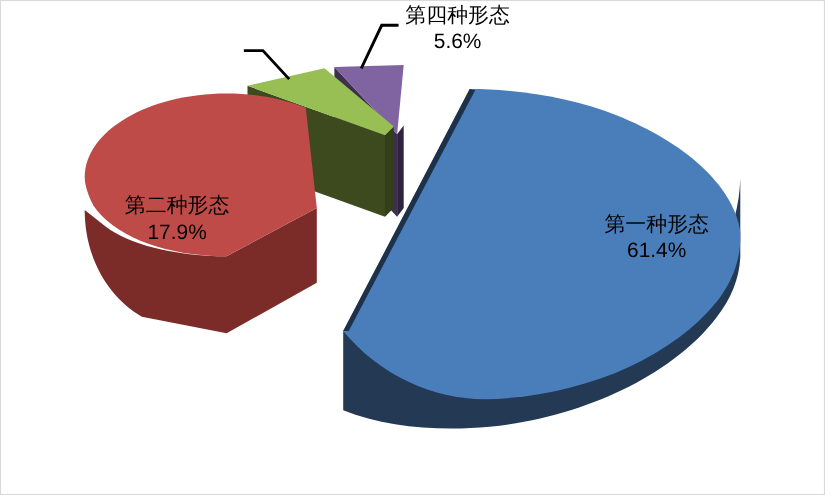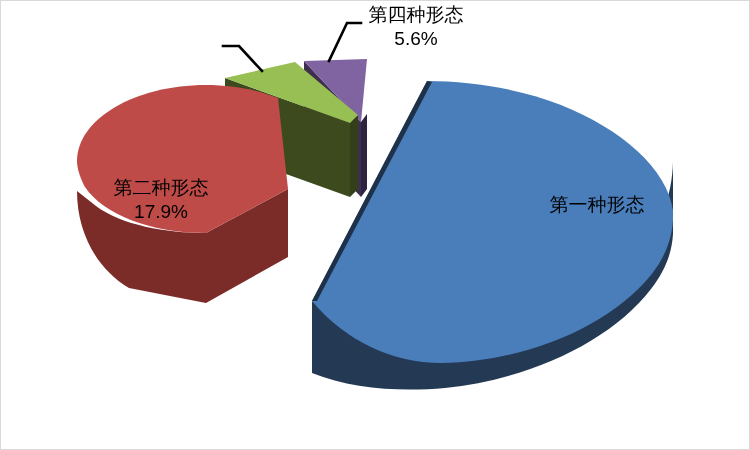--- a/index.html
+++ b/index.html
@@ -116,20 +116,21 @@
     </g>
 
     <polyline points="222,45 238,45 261,70" fill="none" stroke="#000000" stroke-width="2.6" stroke-linecap="square" stroke-linejoin="miter"></polyline>
 
     <polyline points="360,22 346,22 328,60" fill="none" stroke="#000000" stroke-width="2.6" stroke-linecap="square" stroke-linejoin="miter"></polyline>
 
   </svg>
 
   <div class="slice-label" id="label-s1">
     <span class="lbl-name">第一种形态</span>
+    <span class="lbl-pct">61.4%</span>
   </div>
 
   <div class="slice-label" id="label-s2">
     <span class="lbl-name">第二种形态</span>
     <span class="lbl-pct">17.9%</span>
   </div>
 
   <div class="slice-label" id="label-s3">
   </div>
 

